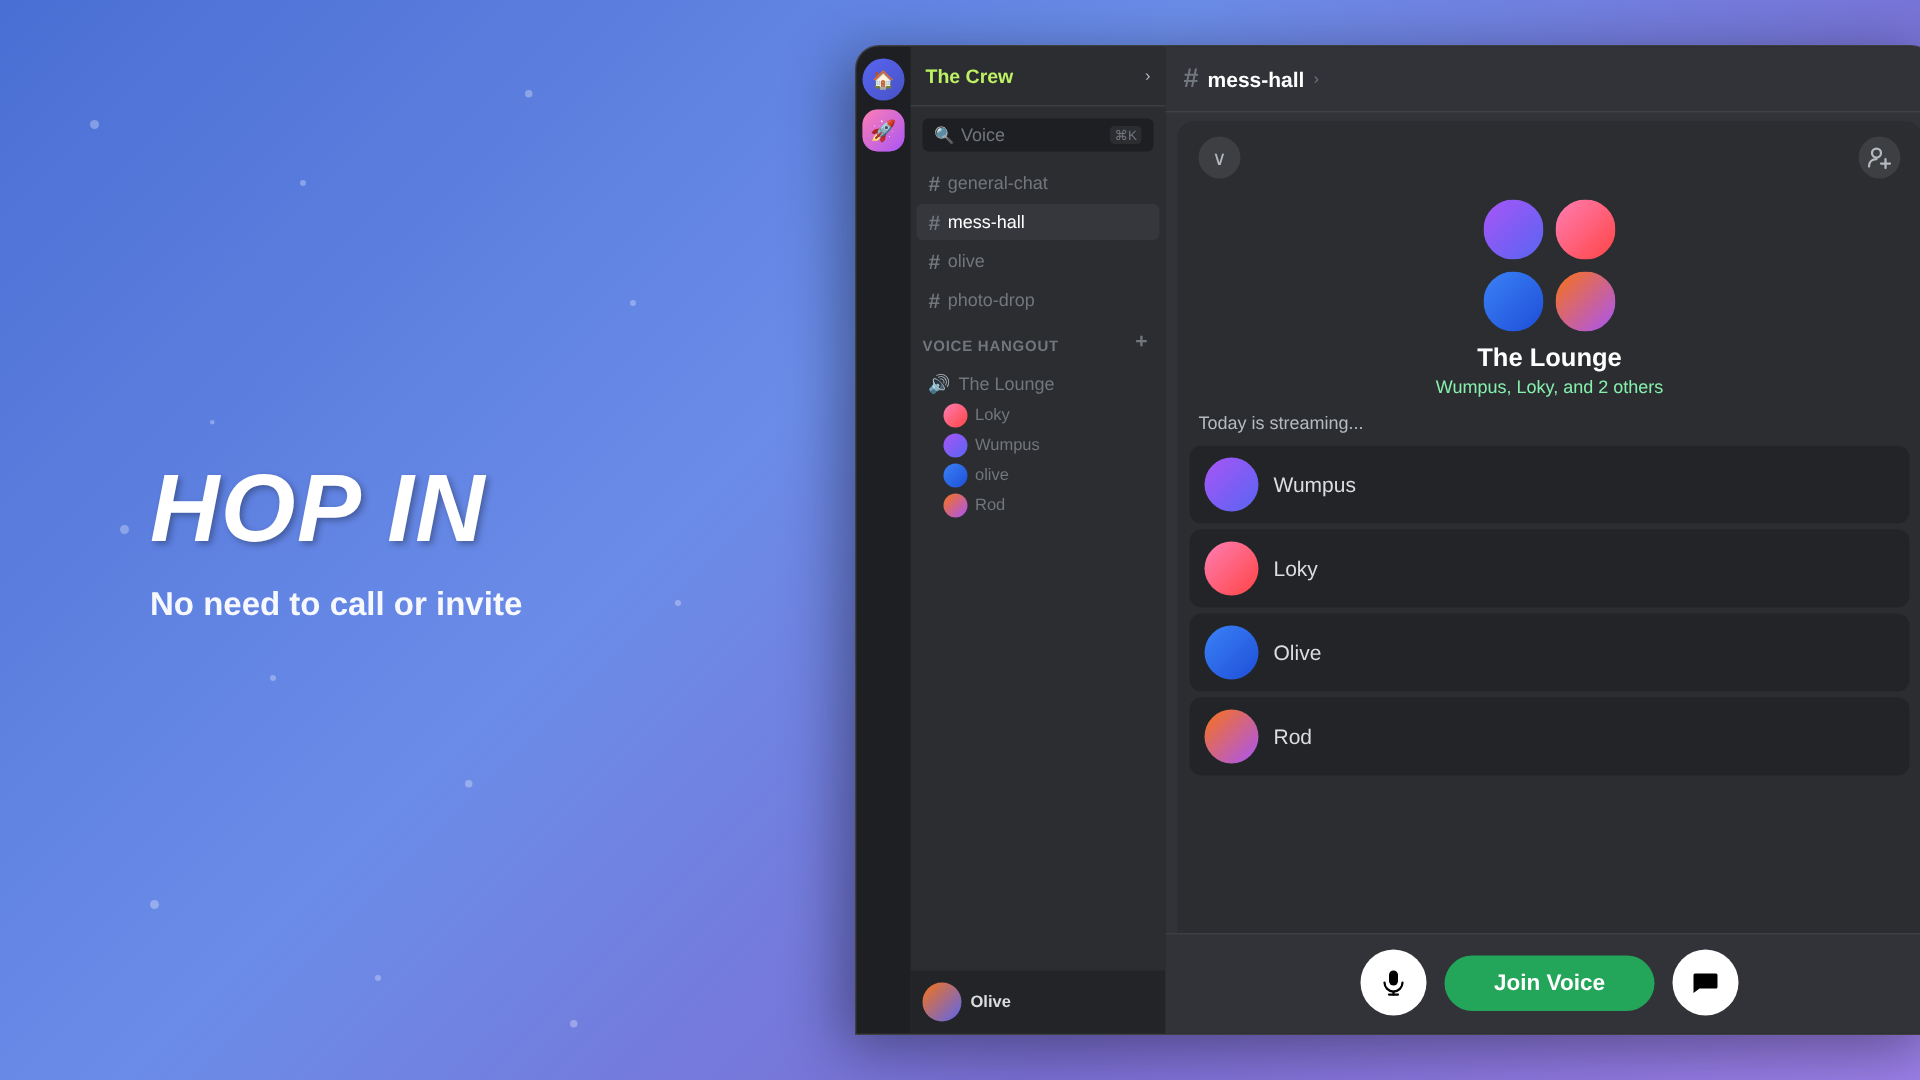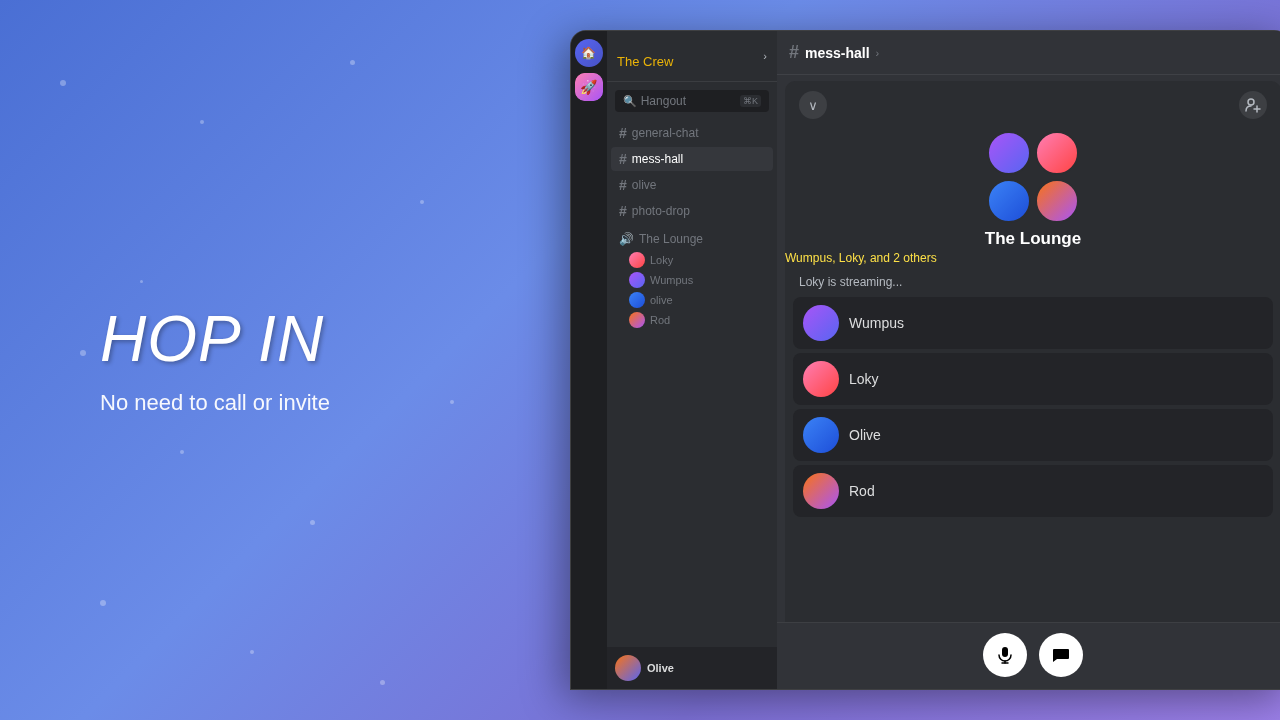--- a/index.html
+++ b/index.html
@@ -27,30 +27,30 @@
     
     .left-content {
       position: absolute;
       left: 100px;
       top: 50%;
       transform: translateY(-50%);
       color: white;
     }
     .main-headline {
       font-size: 64px;
-      font-weight: 400;
+      font-weight: 700;
       line-height: 1.1;
       text-transform: uppercase;
       font-style: italic;
       letter-spacing: 1px;
       text-shadow: 2px 2px 4px rgba(0,0,0,0.3);
     }
     .sub-headline {
       font-size: 22px;
-      font-weight: 400;
+      font-weight: 700;
       margin-top: 16px;
       opacity: 0.95;
     }
 
     
     .app-container {
       position: absolute;
       right: -10px;
       top: 30px;
       width: 720px;
@@ -103,24 +103,23 @@
     }
     .server-header {
       padding: 12px 10px;
       border-bottom: 1px solid rgba(255,255,255,0.08);
       display: flex;
       align-items: center;
       justify-content: space-between;
       cursor: pointer;
     }
     .server-name {
-      color: #eab308;
-      font-weight: 400;
+      color: #bef264;
+      font-weight: 700;
       font-size: 13px;
-      margin-top: 11px;
     }
     .server-chevron {
       color: #b5bac1;
       font-size: 11px;
     }
     .search-bar {
       margin: 8px;
       background: #1e1f22;
       border-radius: 4px;
       padding: 4px 8px;
@@ -381,21 +380,22 @@
     .cluster-avatar:nth-child(4) { background: linear-gradient(135deg, #f97316, #a855f7); }
 
     .voice-channel-title {
       text-align: center;
       color: #ffffff;
       font-size: 17px;
       font-weight: 700;
       padding: 4px 0 2px;
     }
     .voice-channel-members-text {
-      color: #fde047;
+      text-align: center;
+      color: #86efac;
       font-size: 12px;
       padding-bottom: 6px;
     }
     .streaming-badge {
       color: #b5bac1;
       font-size: 12px;
       padding: 4px 14px 8px;
     }
 
     .voice-members-list {
@@ -545,21 +545,21 @@
   </div>
 
   <div class="channel-sidebar">
     <div class="server-header">
       <span class="server-name">The Crew</span>
       <span class="server-chevron">›</span>
     </div>
 
     <div class="search-bar">
       <span class="search-icon-small">🔍</span>
-      <span class="search-bar-text">Hangout</span>
+      <span class="search-bar-text">Voice</span>
       <span class="search-kbd">⌘K</span>
     </div>
 
 
     <div class="channel-item">
       <span class="channel-hash">#</span>
       <span>general-chat</span>
     </div>
     <div class="channel-item active">
       <span class="channel-hash">#</span>
@@ -567,20 +567,26 @@
     </div>
     <div class="channel-item">
       <span class="channel-hash">#</span>
       <span>olive</span>
     </div>
     <div class="channel-item">
       <span class="channel-hash">#</span>
       <span>photo-drop</span>
     </div>
 
+    <div style="display:flex;align-items:center;justify-content:space-between;">
+      <div class="channel-section-label">
+        <span>Voice Hangout</span>
+      </div>
+      <div class="add-channel">+</div>
+    </div>
 
     <div class="voice-section">
       <div class="voice-channel-item">
         <span class="voice-icon">🔊</span>
         <span>The Lounge</span>
       </div>
       <div class="voice-member">
         <span class="sm-av sm-av-loky"></span>
         <span>Loky</span>
       </div>
@@ -646,21 +652,21 @@
         <div class="cluster-grid">
           <div class="cluster-avatar"></div>
           <div class="cluster-avatar"></div>
           <div class="cluster-avatar"></div>
           <div class="cluster-avatar"></div>
         </div>
       </div>
 
       <div class="voice-channel-title">The Lounge</div>
       <div class="voice-channel-members-text">Wumpus, Loky, and 2 others</div>
-      <div class="streaming-badge">Loky is streaming...</div>
+      <div class="streaming-badge">Today is streaming...</div>
 
       <div class="voice-members-list">
         <div class="voice-member-row">
           <div class="vrow-avatar vrow-avatar-wumpus"></div>
           <span class="vrow-name">Wumpus</span>
         </div>
         <div class="voice-member-row">
           <div class="vrow-avatar vrow-avatar-loky"></div>
           <span class="vrow-name">Loky</span>
         </div>
@@ -677,20 +683,21 @@
 
     <div class="voice-actions">
       <div class="action-btn-round">
         <svg width="20" height="20" viewBox="0 0 20 20" fill="none">
           <rect x="7" y="2" width="6" height="10" rx="3" fill="#000"></rect>
           <path d="M4 10a6 6 0 0012 0" stroke="#000" stroke-width="1.5" stroke-linecap="round"></path>
           <line x1="10" y1="16" x2="10" y2="18" stroke="#000" stroke-width="1.5" stroke-linecap="round"></line>
           <line x1="7" y1="18" x2="13" y2="18" stroke="#000" stroke-width="1.5" stroke-linecap="round"></line>
         </svg>
       </div>
+      <button class="join-voice-btn">Join Voice</button>
       <div class="action-btn-chat">
         <svg width="20" height="20" viewBox="0 0 20 20" fill="none">
           <path d="M3 4h14a1 1 0 011 1v8a1 1 0 01-1 1H6l-4 3V5a1 1 0 011-1z" fill="#000"></path>
         </svg>
       </div>
     </div>
 
   </div>
 </div>
 

